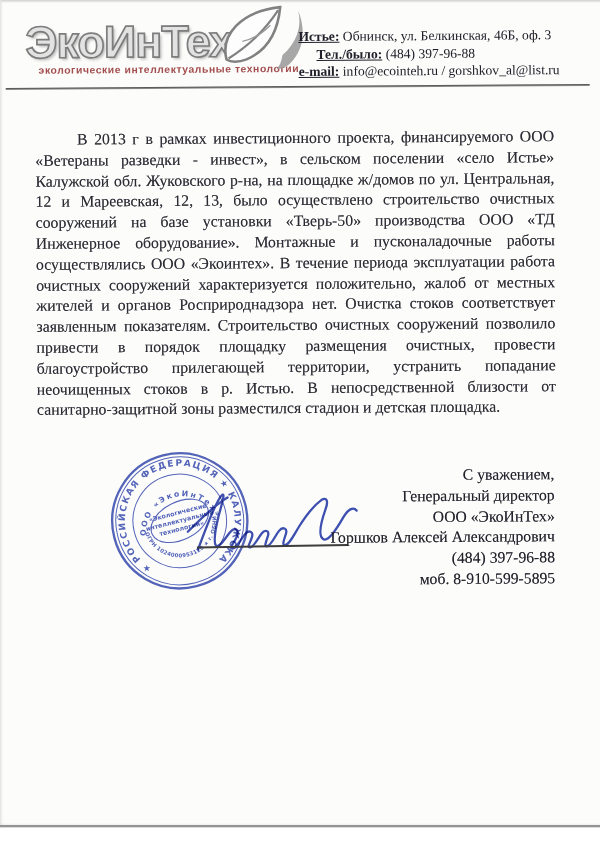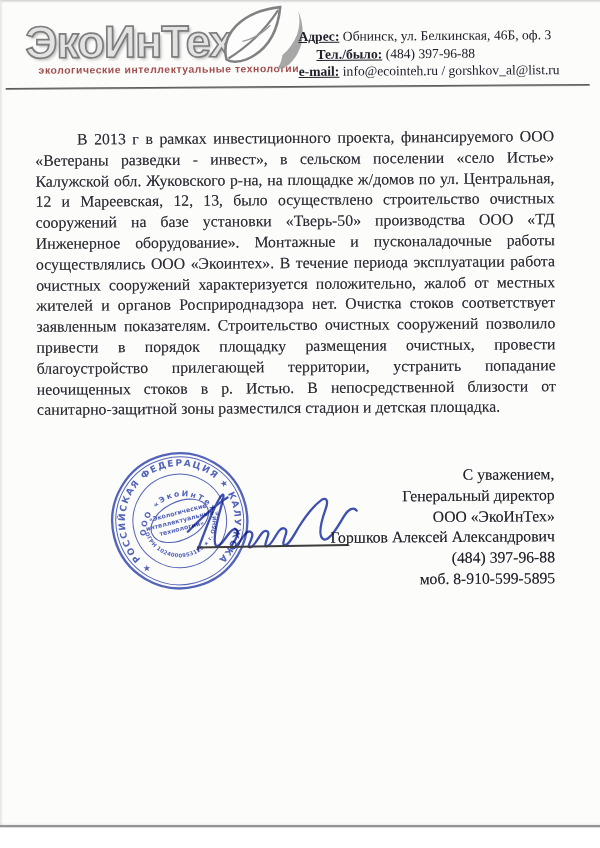--- a/index.html
+++ b/index.html
@@ -84,21 +84,21 @@
 
     <svg class="leaf-svg" width="88" height="76" viewBox="0 0 88 76">
       <path d="M64 52 C78 40 84 24 80 8 C86 22 88 44 72 60 C68 64 62 66 58 66 C62 62 63 57 64 52 Z" fill="#9d9d9d" opacity="0.9"></path>
       <path d="M8 56 C2 32 22 8 62 4 C60 24 52 46 28 56 C20 59 12 59 8 56 Z" fill="#fdfdfd" stroke="#818181" stroke-width="2.6"></path>
       <path d="M10 55 C28 44 46 28 60 7" fill="none" stroke="#818181" stroke-width="2.2"></path>
       <path d="M24 38 C34 36 44 30 52 22" fill="none" stroke="#9a9a9a" stroke-width="1.4"></path>
     </svg>
 
     <div class="contact">
       <div>
-        <span class="lbl">Адрес:</span>
+        <span class="lbl">Истье:</span>
         <span>Обнинск, ул. Белкинская, 46Б, оф. 3</span>
       </div>
       <div class="row2">
         <span class="lbl">Тел./было:</span>
         <span>(484) 397-96-88</span>
       </div>
       <div>
         <span class="lbl">e-mail:</span>
         <span>info@ecointeh.ru / gorshkov_al@list.ru</span>
       </div>

